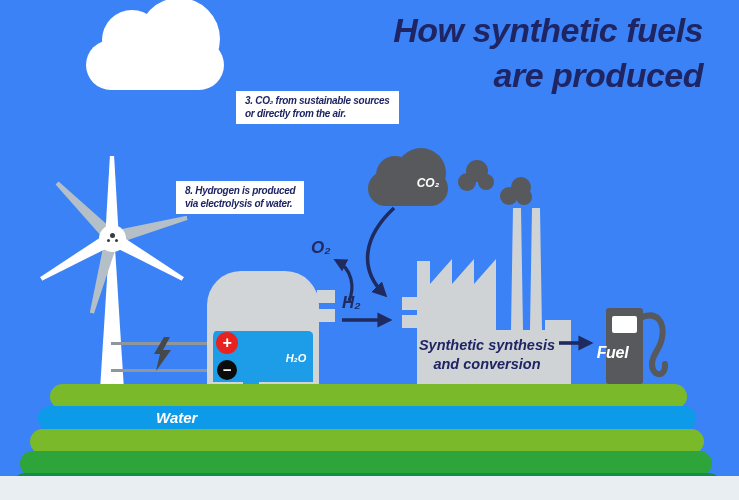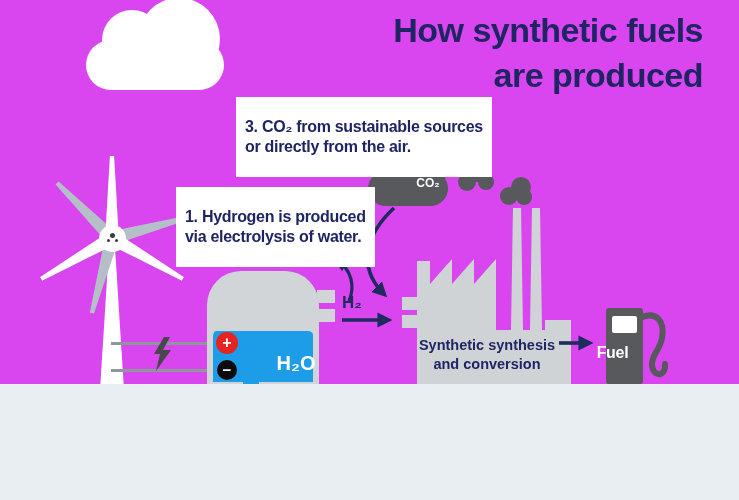--- a/index.html
+++ b/index.html
@@ -1,35 +1,36 @@
 <!DOCTYPE html>
 <html><head>
 <meta charset="utf-8">
 <style>
   * { margin:0; padding:0; box-sizing:border-box; }
   html,body { background:#e8eef2; }
   #stage {
-    position:relative; width:739px; height:384px; overflow:hidden;
-    background:#d946ef;
+    position:relative; width:739px; height:476px; overflow:hidden;
+    background:#3b82f6;
     font-family:"Liberation Sans","DejaVu Sans",sans-serif;
+    font-style:italic;
   }
   .abs { position:absolute; }
 
   
   #title {
     right:36px; top:8px; width:420px;
     color:#1f2563; font-weight:bold; font-size:34px; line-height:1.32;
     letter-spacing:-0.5px; text-align:right; white-space:pre-line;
   }
 
   
   .note {
     background:#ffffff; color:#1f2563; font-weight:bold;
-    font-size:16px; line-height:1.25; letter-spacing:-0.3px;
-    padding:20px 9px; white-space:pre-line;margin-top:6px;
+    font-size:10px; line-height:1.25; letter-spacing:-0.3px;
+    padding:4px 9px; white-space:pre-line;
   }
   #note1 { left:8px;   top:107px; }
   #note3 { left:236px; top:91px;  }
   #note2 { left:176px; top:181px; }
   #note4 { left:552px; top:196px; }
 
   
   #cloud { left:86px; top:40px; width:138px; height:50px; background:#fff; border-radius:26px; }
   #cloud::before { content:""; position:absolute; background:#fff; border-radius:50%;
     width:60px; height:60px; left:16px; top:-30px; }
@@ -60,21 +61,21 @@
   #wire1 { top:342px; } #wire2 { top:369px; }
 
   
   #tank-body { left:207px; top:271px; width:112px; height:116px; background:#d2d5d7;
     border-radius:34px 34px 0 0; }
   .tank-tab { left:317px; width:18px; height:13px; background:#d2d5d7; }
   #tank-tab1 { top:290px; } #tank-tab2 { top:309px; }
   #tank-water { left:213px; top:331px; width:100px; height:51px; background:#1d9ce8;
     border-radius:3px 5px 0 0/6px 4px 0 0; }
   #h2o-label { left:261px; top:352px; width:70px; text-align:center;
-    color:#fff; font-weight:bold; font-size:20px; }
+    color:#fff; font-weight:bold; font-size:11px; }
   .electrode { border-radius:50%; color:#fff; font-weight:bold; text-align:center; }
   #electrode-pos { left:216px; top:332px; width:22px; height:22px; background:#e62320;
     font-size:16px; line-height:21px; }
   #electrode-neg { left:217px; top:360px; width:20px; height:20px; background:#0b0b0b;
     font-size:15px; line-height:19px; }
 
   
   .gas { color:#1f2a5e; font-weight:bold; font-size:17px; }
   #o2-label { left:311px; top:238px; }
   #h2-label { left:342px; top:293px; }
@@ -207,18 +208,18 @@
 
   <div id="water-pipe" class="abs"></div>
 
   <div id="grass-top" class="abs layer"></div>
   <div id="water-layer" class="abs layer"></div>
   <div id="water-label" class="abs">Water</div>
   <div id="grass2" class="abs layer"></div>
   <div id="grass3" class="abs layer"></div>
   <div id="grass4" class="abs layer"></div>
 
-  <div id="note2" class="abs note">1. Hydrogen is produced
+  <div id="note2" class="abs note">8. Hydrogen is produced
 via electrolysis of water.</div>
   <div id="note3" class="abs note">3. CO₂ from sustainable sources
 or directly from the air.</div>
 
 </div>
 
 </body></html>

